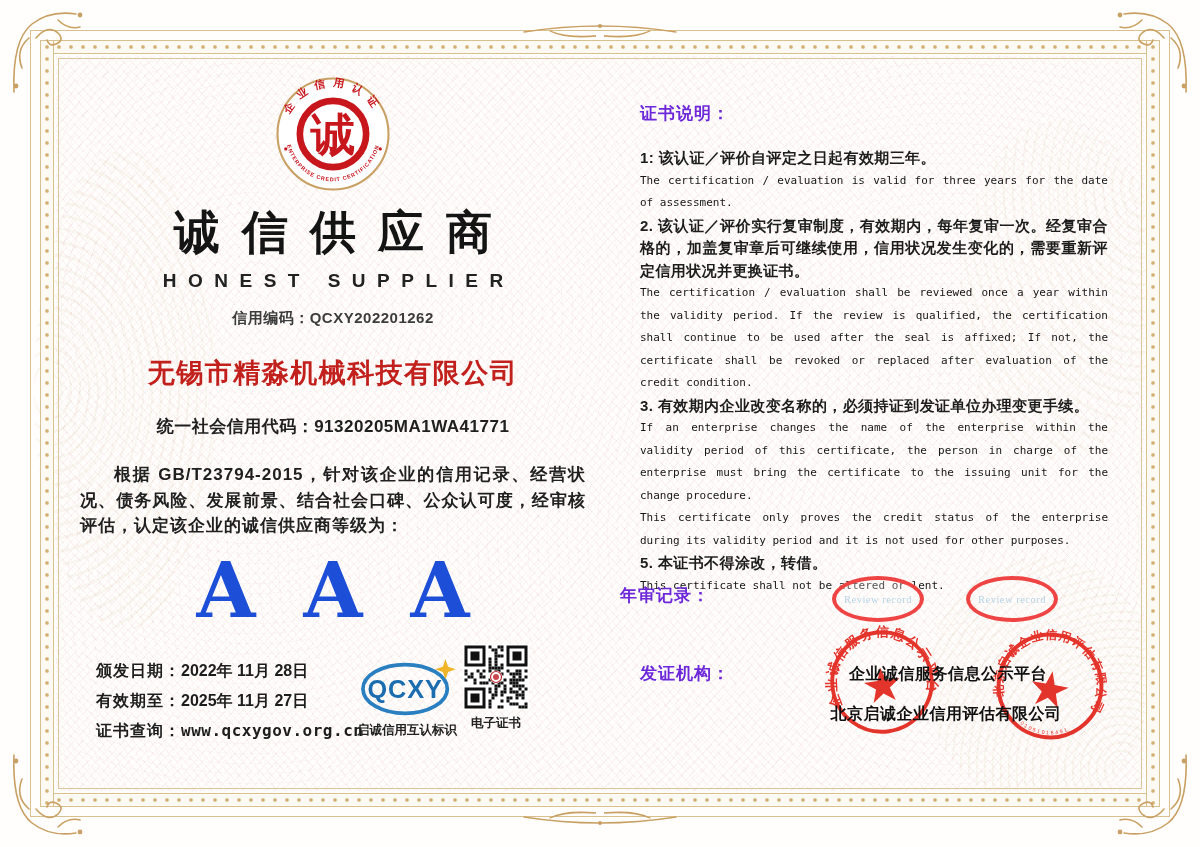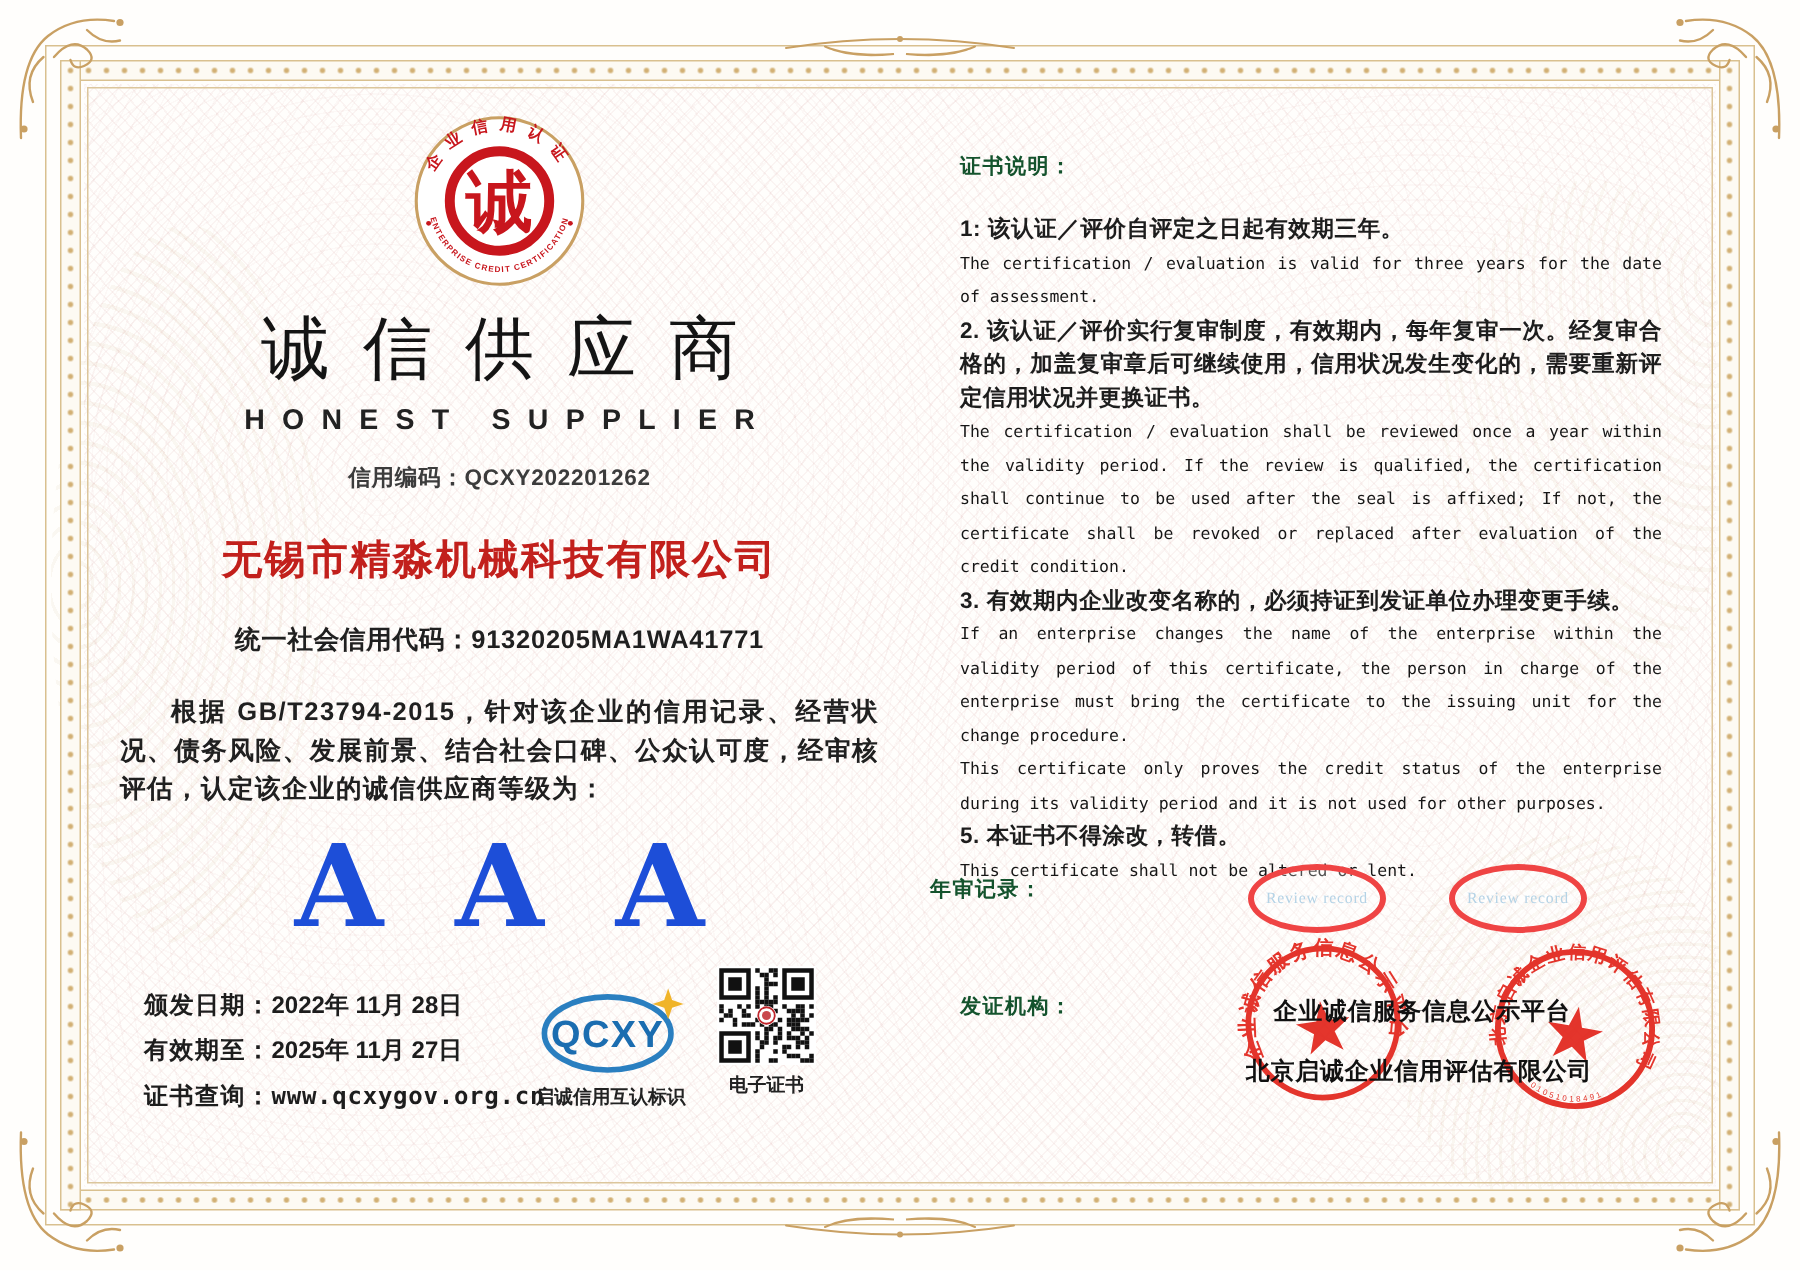--- a/index.html
+++ b/index.html
@@ -51,21 +51,21 @@
   .corner-flourish.tr{right:6px;top:6px;transform:scaleX(-1);}
   .corner-flourish.bl{left:6px;bottom:6px;transform:scaleY(-1);}
   .corner-flourish.br{right:6px;bottom:6px;transform:scale(-1,-1);}
   .edge-flourish{position:absolute;color:#c9a063;pointer-events:none;}
   .edge-flourish.top{left:50%;top:18px;transform:translateX(-50%);}
   .edge-flourish.bottom{left:50%;bottom:16px;transform:translateX(-50%) scaleY(-1);}
   
   .left-col{position:absolute;left:80px;top:76px;width:506px;text-align:center;}
   .logo-svg{display:block;margin:0 auto;}
   .title-cn{
-    margin-top:10px;font-size:46px;font-weight:400;letter-spacing:22px;margin-right:-22px;
+    margin-top:10px;font-size:46px;font-weight:700;letter-spacing:22px;margin-right:-22px;
     color:#141414;font-family:"Liberation Serif","DejaVu Serif",serif;
   }
   .title-en{
     margin-top:6px;font-size:19px;font-weight:700;letter-spacing:11.5px;margin-right:-11.5px;color:#222;
   }
   .credit-line{margin-top:17px;font-size:15px;font-weight:600;color:#3c3c3c;letter-spacing:.5px;}
   .company-name{margin-top:27px;font-size:27px;font-weight:800;color:#c2201c;letter-spacing:1.5px;}
   .uscc-line{margin-top:24px;font-size:17px;font-weight:700;color:#202020;letter-spacing:.5px;}
   .assess-par{
     margin:24px 0 0 0;text-align:justify;text-indent:2em;
@@ -75,27 +75,27 @@
     margin-top:14px;font-size:76px;font-weight:700;color:#1d4ed8;
     font-family:"DejaVu Serif","Liberation Serif",serif;
     letter-spacing:48px;margin-right:-48px;line-height:1;
   }
   
   .left-footer{position:absolute;left:96px;top:656px;width:500px;height:120px;}
   .date-line{font-size:16px;font-weight:700;color:#1d1d1d;line-height:30px;white-space:nowrap;}
   .date-line .lab{letter-spacing:1px;}
   .qcxy-block{position:absolute;left:258px;top:2px;width:106px;text-align:center;}
   .qcxy-caption{font-size:12.5px;font-weight:700;color:#222;}
-  .qr-block{position:absolute;left:365px;top:-12px;width:100px;text-align:center;}
+  .qr-block{position:absolute;left:350px;top:-12px;width:100px;text-align:center;}
   .qr-caption{margin-top:5px;font-size:12.5px;font-weight:700;color:#222;}
   #qr-svg{display:block;margin:0 auto;background:#fff;}
   .url{font-family:"DejaVu Sans Mono","Liberation Mono",monospace;font-weight:700;letter-spacing:.5px;}
   
   .right-col{position:absolute;left:640px;top:102px;width:468px;}
-  .section-heading{font-size:14px;font-weight:800;color:#14532d;letter-spacing:1px;}
+  .section-heading{font-size:17px;font-weight:800;color:#6d28d9;letter-spacing:1px;}
   .desc-items{margin-top:22px;}
   .desc-item p{margin:0;}
   .desc-item .cn{
     font-size:15px;line-height:22.5px;font-weight:600;color:#1d1d1d;
     text-align:justify;letter-spacing:.4px;
   }
   .desc-item .en{
     font-family:"DejaVu Sans Mono","Liberation Mono",monospace;
     font-size:11px;line-height:22.5px;color:#161616;text-align:justify;
   }

